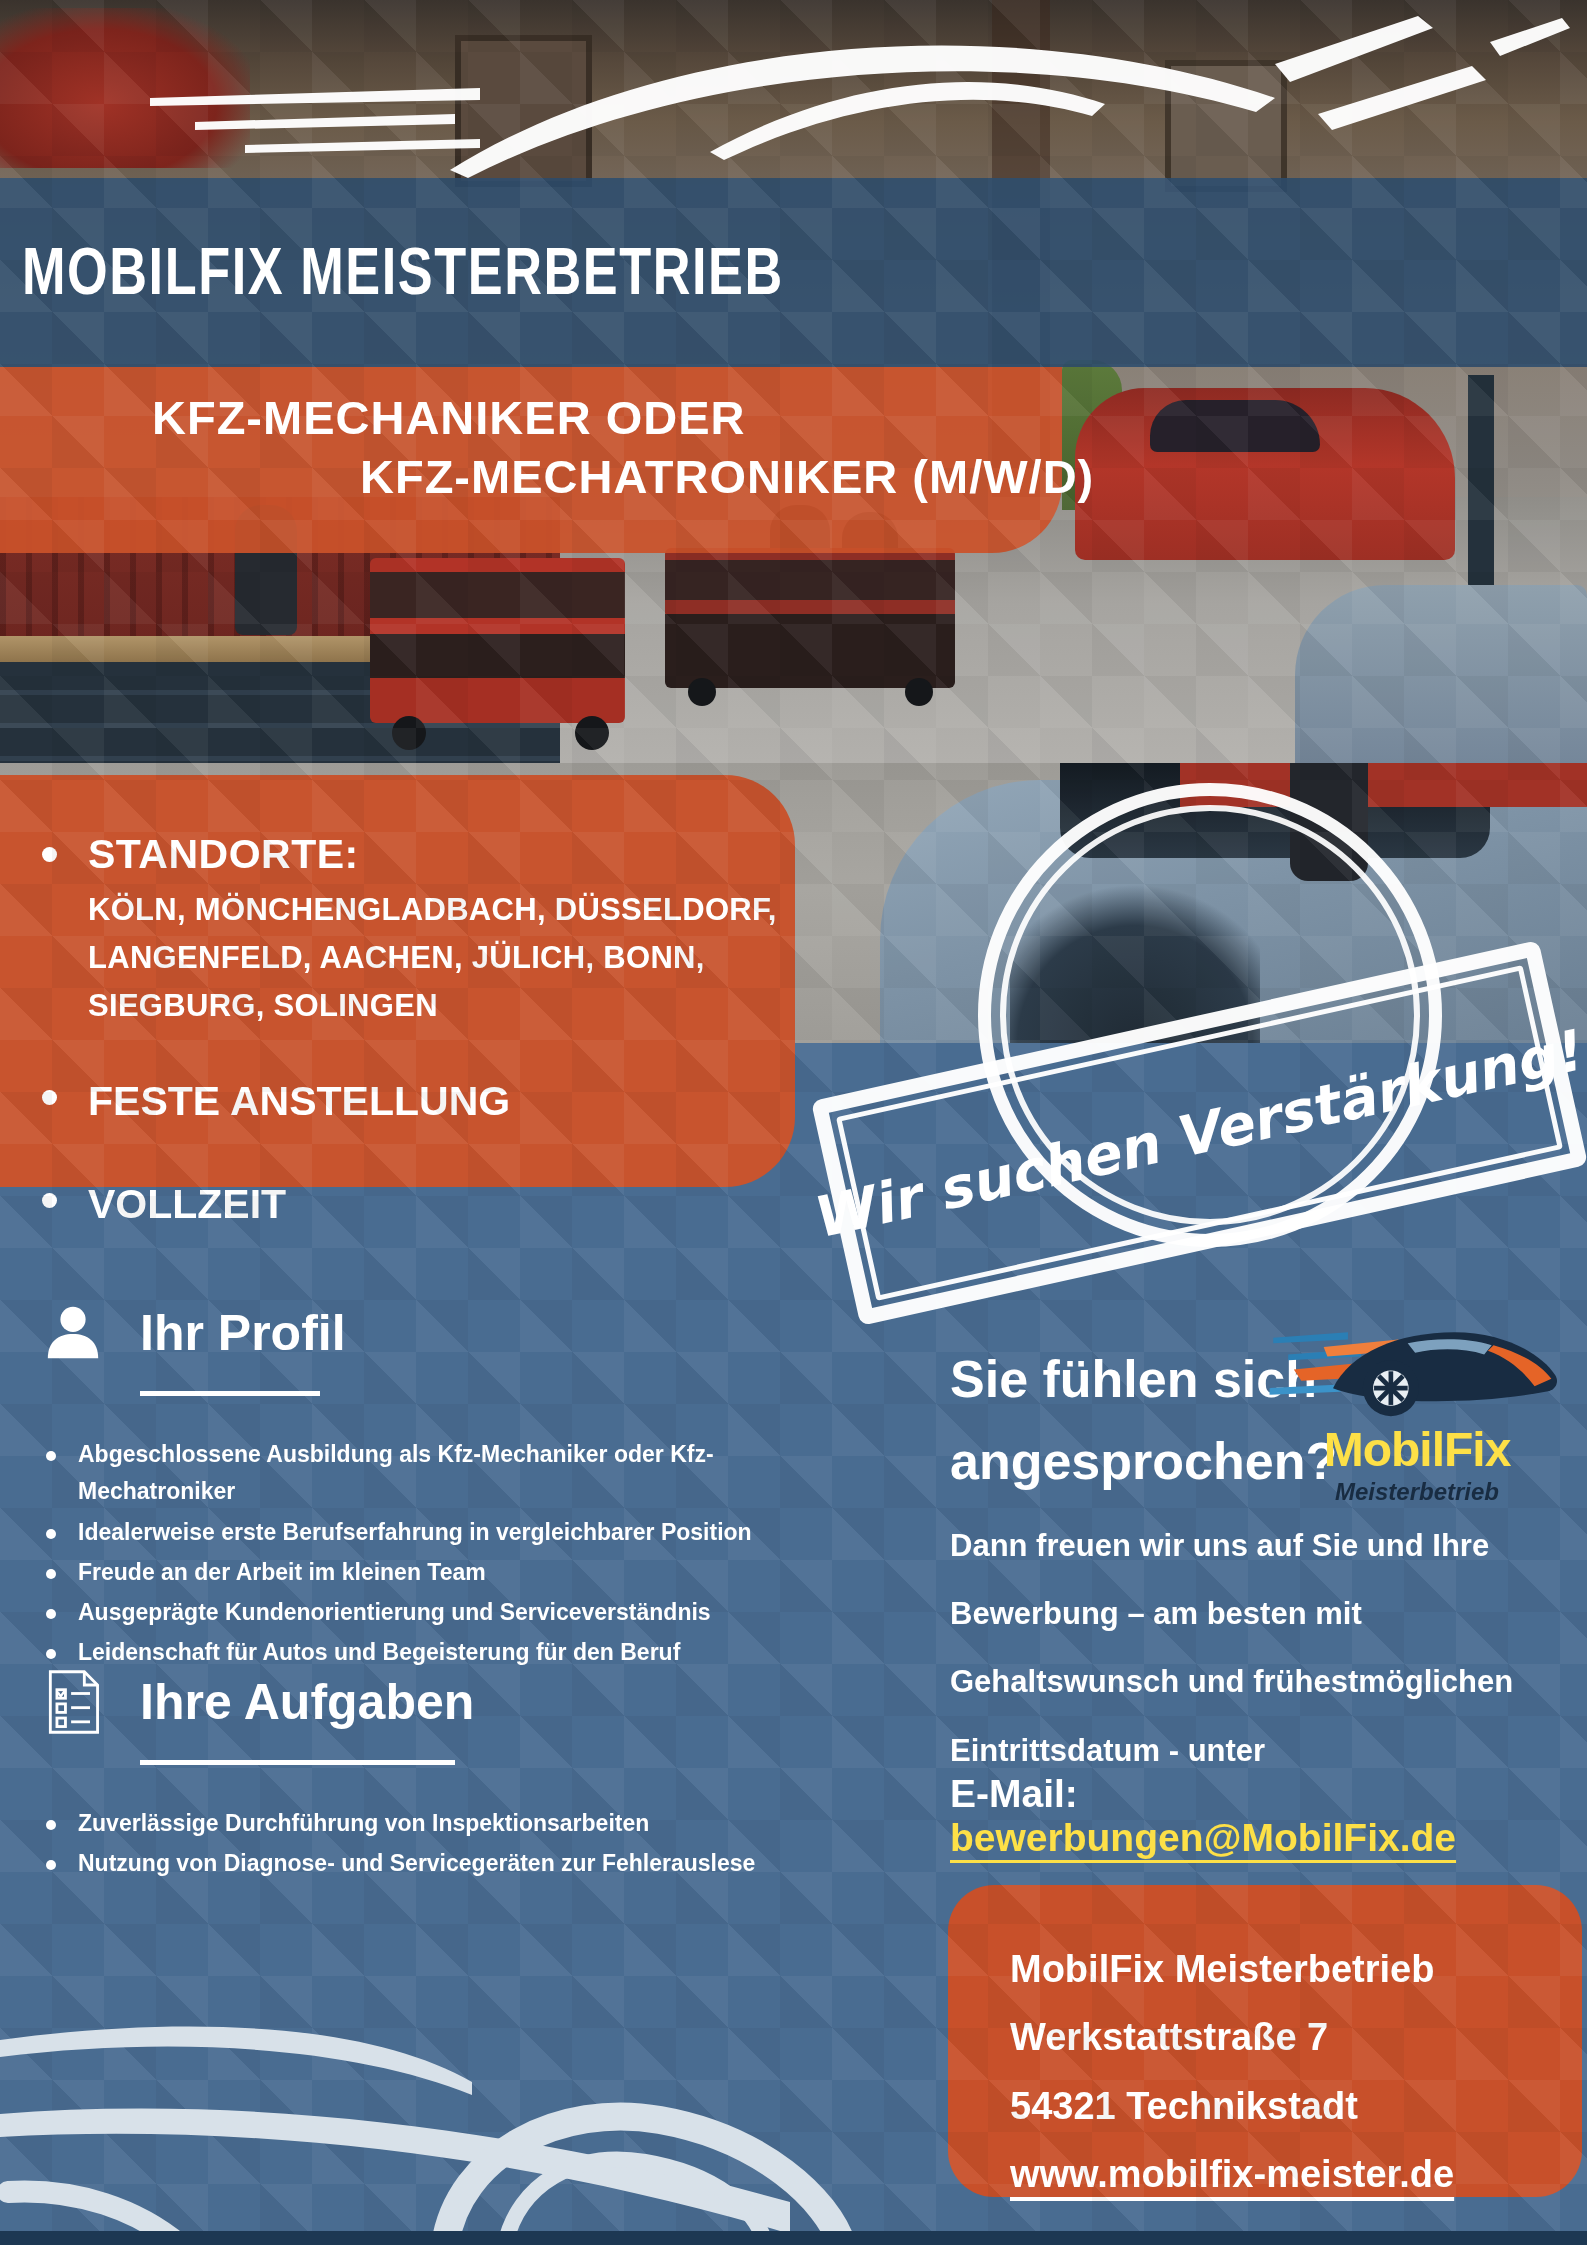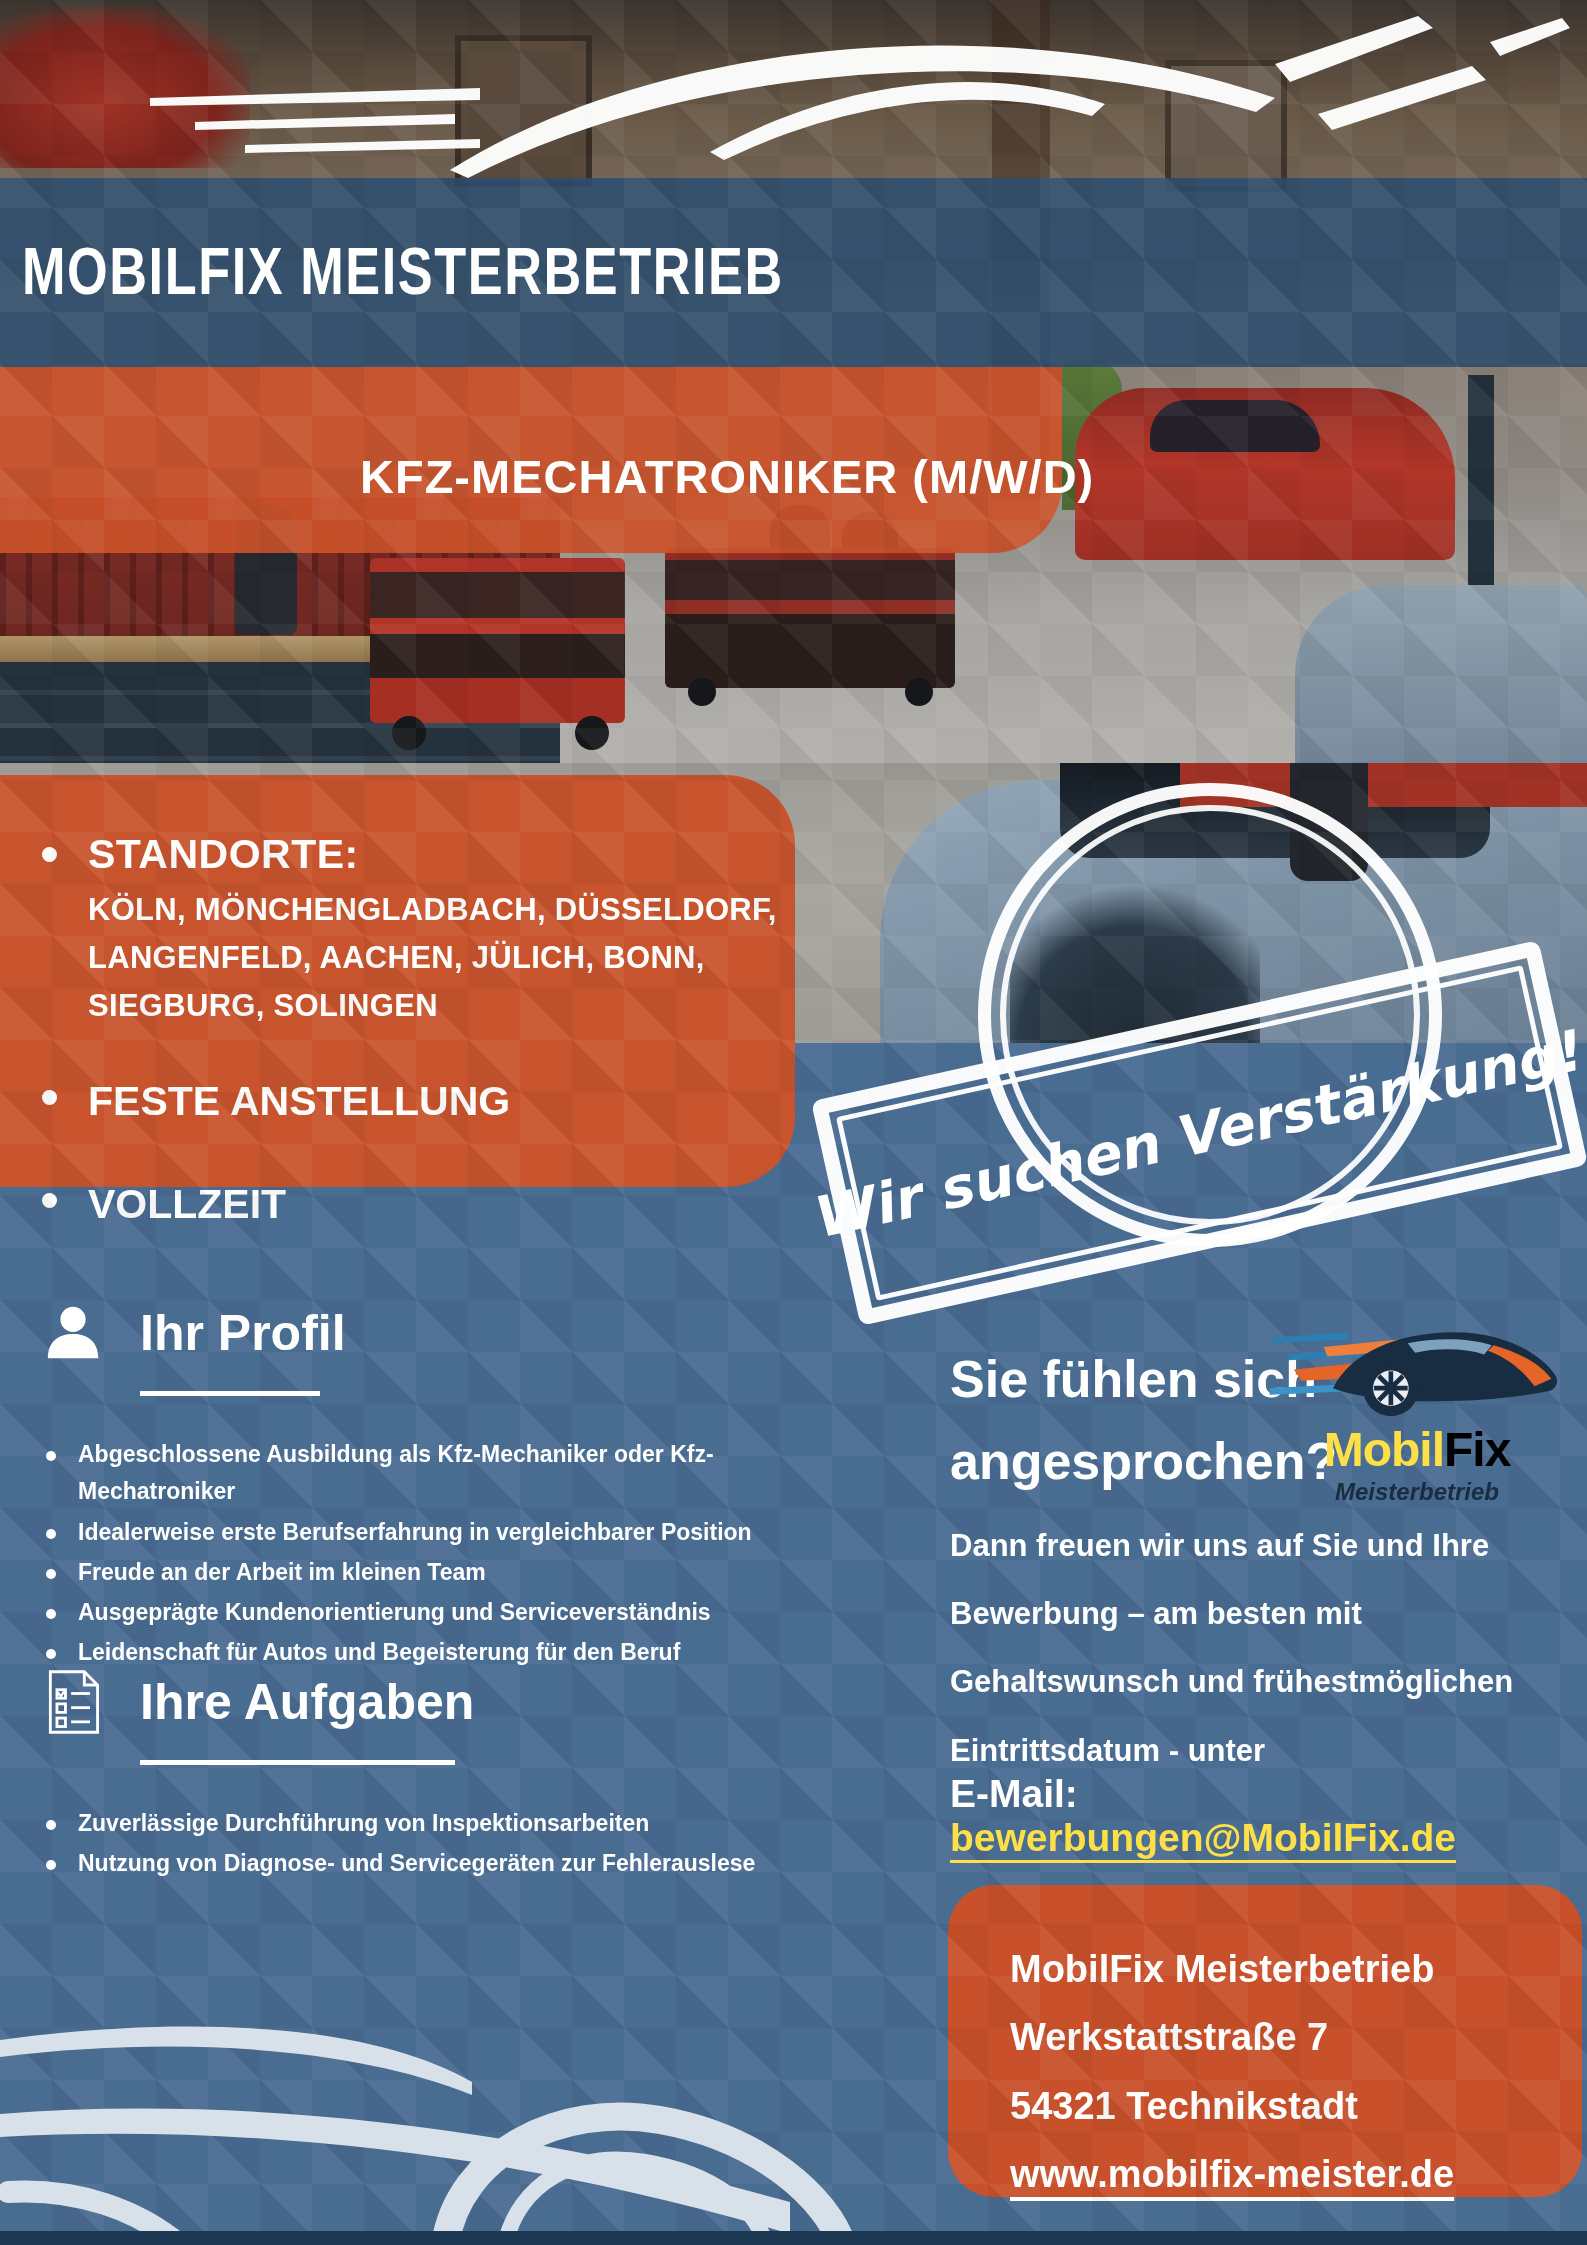--- a/index.html
+++ b/index.html
@@ -112,21 +112,21 @@
   .apply-par{position:absolute;left:950px;top:1512px;z-index:6;color:#fff;font-size:31px;font-weight:bold;
     line-height:2.2;white-space:pre-line;}
   .apply-email{position:absolute;left:950px;top:1772px;z-index:6;color:#fff;font-size:39px;font-weight:bold;}
   .email-address{text-decoration:underline;text-underline-offset:9px;text-decoration-thickness:3px;color:#fde047;}
 
   
   .brand{position:absolute;left:1262px;top:1306px;width:310px;text-align:center;z-index:6;}
   .brand-car{width:300px;height:112px;}
   .brand-name{font-size:48px;font-weight:bold;letter-spacing:-1px;line-height:1;margin-top:4px;}
   .brand-mobil{color:#fde047;text-align:center;}
-  .brand-fix{color:#000000;}
+  .brand-fix{color:#fde047;}
   .brand-sub{font-size:24px;font-style:italic;font-weight:bold;color:#182c42;margin-top:4px;}
 
   
   .contact-box{position:absolute;left:948px;top:1885px;width:634px;height:312px;background:#c8502a;
     border-radius:46px;z-index:2;}
   .contact-inner{padding:50px 20px 0 62px;color:#fff;font-size:38px;font-weight:bold;line-height:1.8;}
   .contact-website{color:#fff;text-decoration:underline;text-underline-offset:10px;text-decoration-thickness:4px;}
 
   
   .bottom-art{position:absolute;left:0;top:1962px;width:1140px;height:283px;z-index:4;}
@@ -167,20 +167,21 @@
     <div class="lower-hood"></div>
     <div class="lower-redcar"></div>
     <div class="lower-legs"></div>
     <div class="lower-arch"></div>
   </div>
 
   <div class="band-title"></div>
   <div class="band-job"></div>
 
   <div class="company-title">MOBILFIX MEISTERBETRIEB</div>
+  <div class="job-line job-line1">KFZ-MECHANIKER ODER</div>
   <div class="job-line job-line2">KFZ-MECHATRONIKER (M/W/D)</div>
 
   <div class="top-swoosh">
     <svg viewBox="0 0 1420 200" width="1420" height="200">
       <g fill="#ffffff">
         <polygon points="0,96 330,86 330,98 0,104"></polygon>
         <polygon points="45,120 305,112 305,122 45,128"></polygon>
         <polygon points="95,143 330,137 330,146 95,151"></polygon>
         <path d="M300,168 C520,30 870,8 1125,96 L1106,110 C864,38 540,62 318,176 Z"></path>
         <path d="M560,150 C700,72 845,64 955,102 L942,114 C838,84 708,94 574,158 Z"></path>

